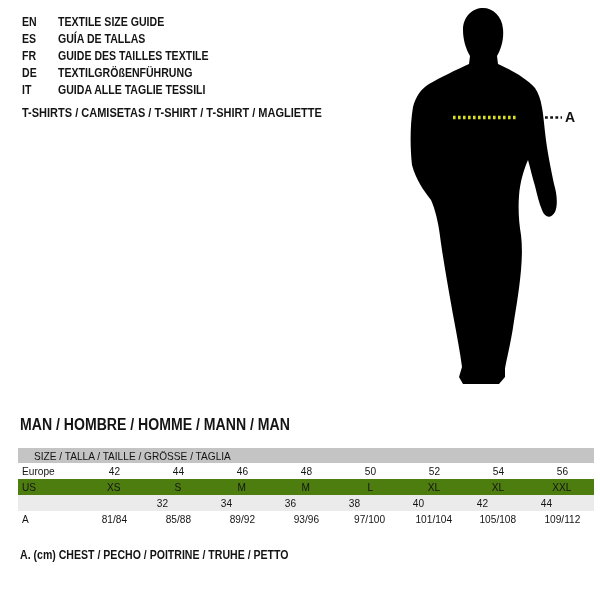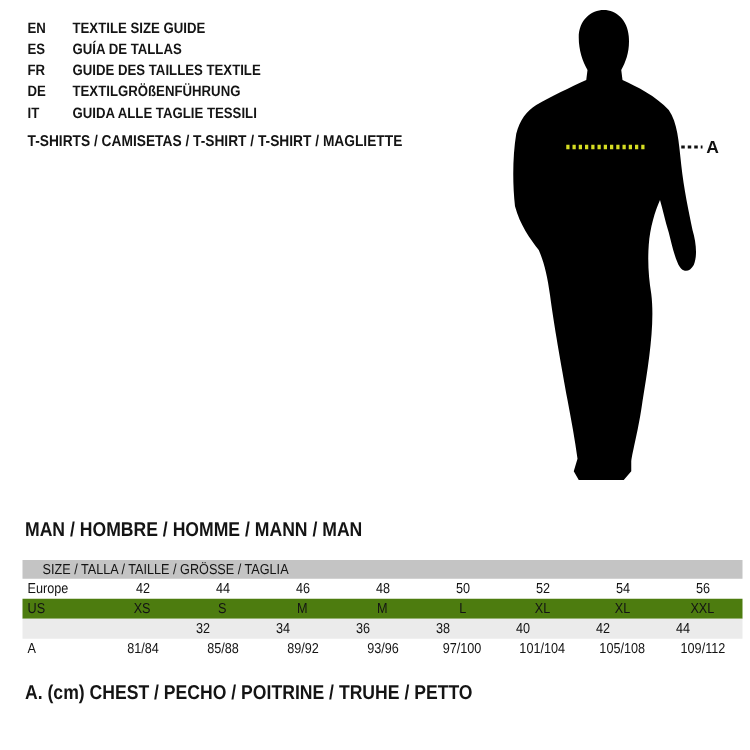--- a/index.html
+++ b/index.html
@@ -23,21 +23,21 @@
   .figure-svg { left:400px; top:0; }
 
   .man-label { left:20px; top:416px; font-weight:bold; font-size:16px; height:17px; display:flex; align-items:flex-start; }
 
   .size-table { left:18px; top:448px; width:576px; font-size:11.5px; }
   .t-header { height:15px; display:flex; align-items:center; padding-left:16px; box-sizing:border-box; }
   .t-row    { height:16px; display:flex; align-items:center; }
   .t-label  { width:64px; flex:0 0 64px; padding-left:4px; box-sizing:border-box; text-align:left; }
   .t-cell   { width:64px; flex:0 0 64px; text-align:center; }
 
-  .footnote { left:20px; top:546px; font-weight:bold; font-size:16px; height:17px; display:flex; align-items:center;text-align:center; }
+  .footnote { left:20px; top:546px; font-weight:bold; font-size:12px; height:17px; display:flex; align-items:center;text-align:center; }
 </style>
 </head>
 <body>
 
 <div class="abs lang-list">
     <div class="lang-row">
       <span class="lang-code"><span class="cond">EN</span></span>
       <span class="cond">TEXTILE SIZE GUIDE</span>
     </div>
     <div class="lang-row">

